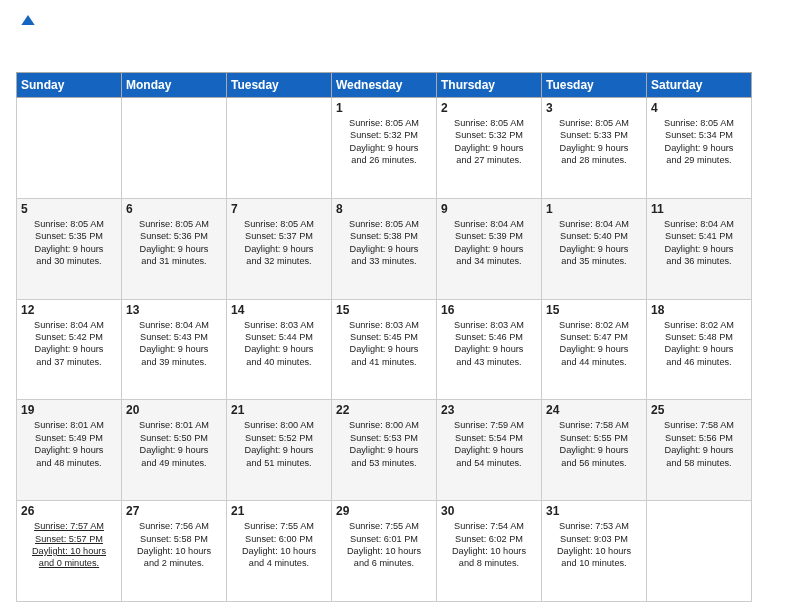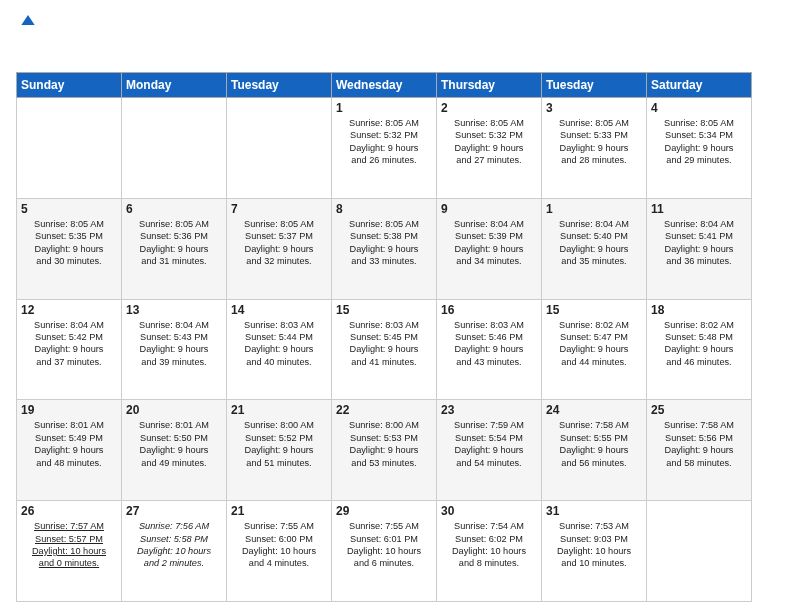--- a/index.html
+++ b/index.html
@@ -318,21 +318,21 @@
         <tr>
           <td>
             <span class="day-number">26</span>
             <div class="day-info" style="white-space: pre-line; text-decoration: underline;">Sunrise: 7:57 AM
 Sunset: 5:57 PM
 Daylight: 10 hours
 and 0 minutes.</div>
           </td>
           <td>
             <span class="day-number">27</span>
-            <div class="day-info" style="white-space: pre-line; font-style: italic;">Sunrise: 7:56 AM
+            <div class="day-info" style="white-space: pre-line;">Sunrise: 7:56 AM
 Sunset: 5:58 PM
 Daylight: 10 hours
 and 2 minutes.</div>
           </td>
           <td>
             <span class="day-number">21</span>
             <div class="day-info" style="white-space: pre-line;">Sunrise: 7:55 AM
 Sunset: 6:00 PM
 Daylight: 10 hours
 and 4 minutes.</div>

